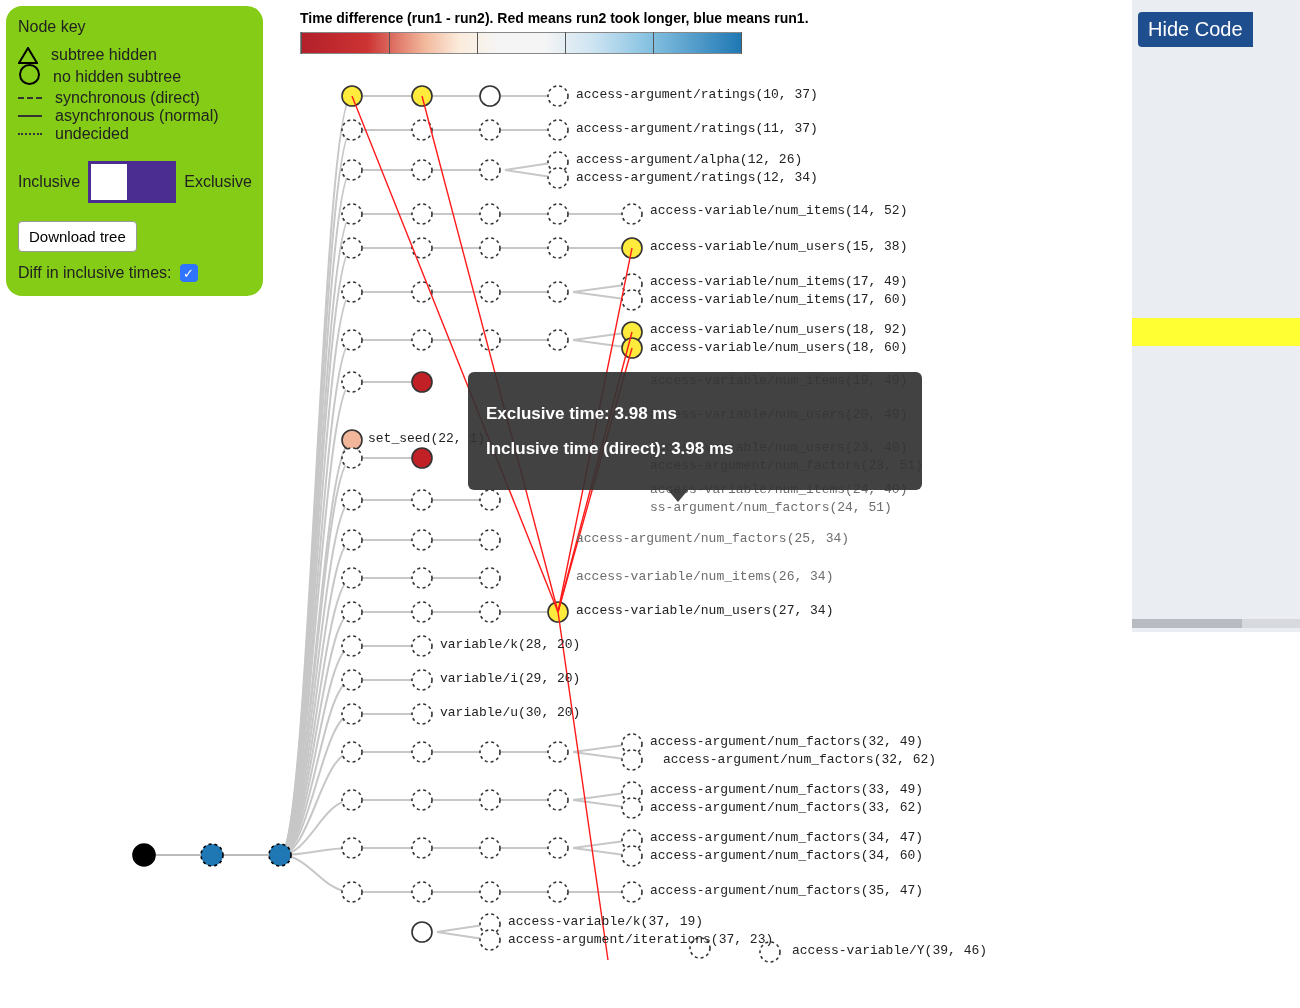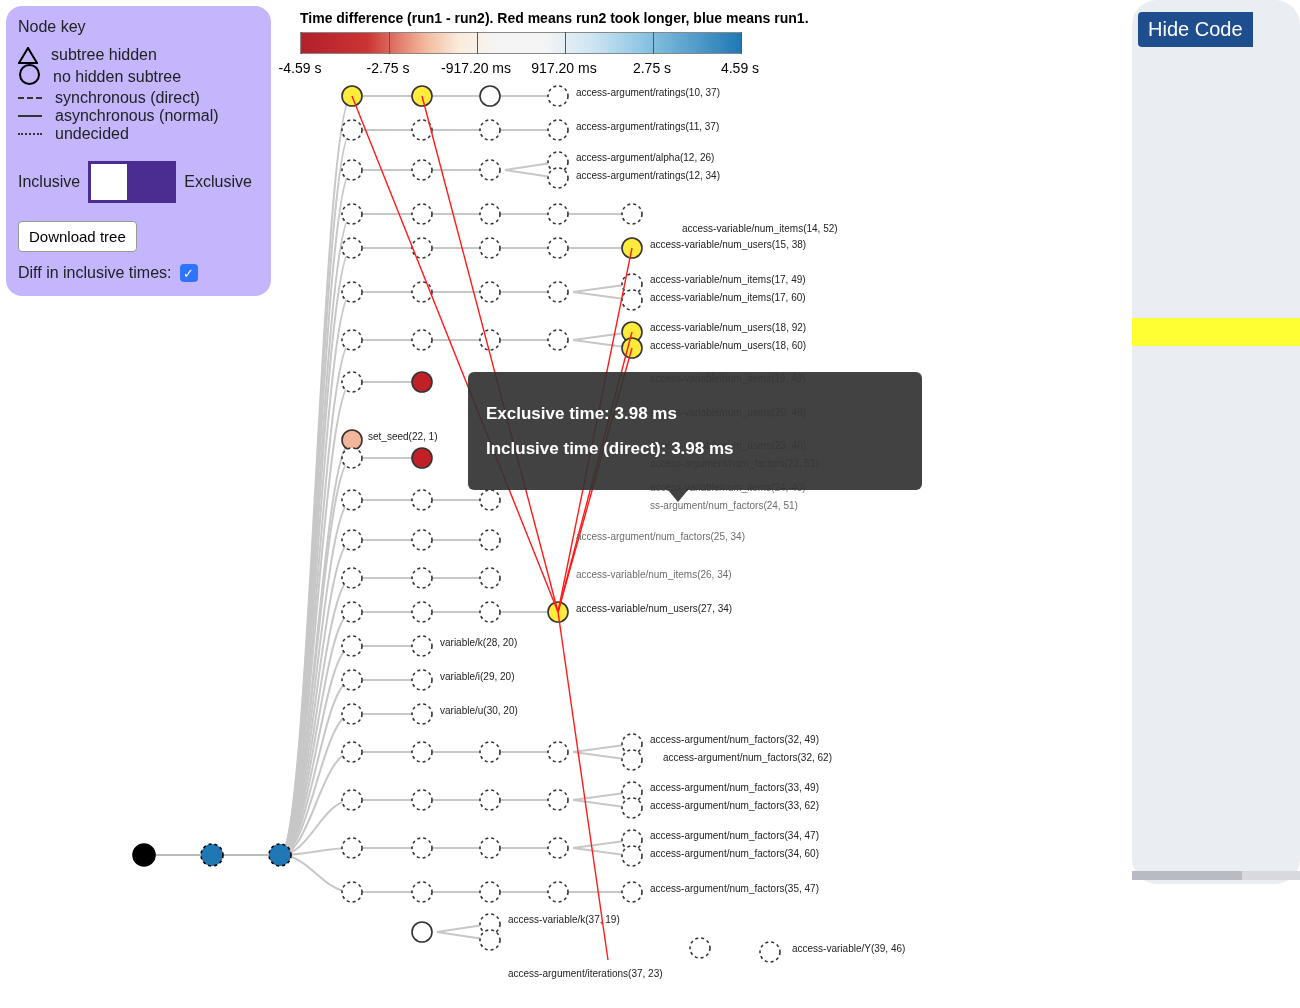--- a/index.html
+++ b/index.html
@@ -10,23 +10,23 @@
     width: 1300px;
     height: 1008px;
     overflow: hidden;
   }
   
   .legend {
     position: absolute;
     top: 6px;
     left: 6px;
     width: 245px;
-    background: #c4b5fd;
+    background: #84cc16;
     border-radius: 16px;
-    padding: 10px 8px 14px 12px;
+    padding: 10px 0 14px 12px;
     font-size: 16px;
     color: #222;
   }
   .legend-title { margin: 2px 0 10px; }
   .legend-row {
     display: flex;
     align-items: center;
     gap: 13px;
     margin: 0 0;
   }
@@ -99,23 +99,22 @@
   .scale-labels span {
     position: absolute;
     transform: translateX(-50%);
     white-space: nowrap;
   }
 
   
   .code-panel {
     position: absolute;
     right: 0; top: 0;
-    width: 168px; height: 884px;
+    width: 168px; height: 632px;
     background: #eaedf2;
-    border-radius: 25px;
   }
   .code-panel .hide-btn {
     position: absolute; top: 12px; left: 6px;
     background: #1f4e8e; color: #fff;
     font-size: 20px; padding: 6px 10px;
     border-radius: 4px 0 0 4px;
   }
   .code-panel .hl {
     position: absolute; left: 0; right: 0; top: 318px; height: 28px;
     background: #ffff33;
@@ -132,23 +131,24 @@
   .tree-wrap {
     position: absolute;
     left: 0; top: 0;
     width: 1130px; height: 1008px;
     pointer-events: none;
   }
   .tree-wrap svg { position: absolute; left: 0; top: 0; }
 
   .node-label {
     position: absolute;
-    font-size: 10px;
+    font-size: 13px;
     color: #222;
     white-space: nowrap;
+    font-family: Liberation Mono, monospace;
   }
 
   
   .tooltip {
     position: absolute;
     left: 468px; top: 372px;
     width: 418px;
     background: rgba(50,50,50,0.92);
     color: #fff;
     border-radius: 6px;
@@ -220,28 +220,20 @@
 
 <div class="scale-area">
   <div class="scale-title">Time difference (run1 - run2). Red means run2 took longer, blue means run1.</div>
   <div class="scale-bar">
     <div class="tick" style="left:0%"></div>
     <div class="tick" style="left:20%"></div>
     <div class="tick" style="left:40%"></div>
     <div class="tick" style="left:60%"></div>
     <div class="tick" style="left:80%"></div>
     <div class="tick" style="left:100%"></div>
-  </div>
-  <div class="scale-labels">
-    <span style="left:0%">-4.59 s</span>
-    <span style="left:20%">-2.75 s</span>
-    <span style="left:40%">-917.20 ms</span>
-    <span style="left:60%">917.20 ms</span>
-    <span style="left:80%">2.75 s</span>
-    <span style="left:100%">4.59 s</span>
   </div>
 </div>
 
 <div class="code-panel">
   <div class="hide-btn">Hide Code</div>
   <div class="hl"></div>
   <div class="code-scroll">
     <div class="thumb"></div>
   </div>
 </div>
@@ -428,21 +420,21 @@
       <line x1="558" y1="612" x2="608" y2="960" stroke="#ff1a1a" stroke-width="1.4"></line>
       <circle cx="144" cy="855" r="11" fill="#000" stroke="#000" stroke-width="1.6" stroke-dasharray="none"></circle>
       <circle cx="212" cy="855" r="11" fill="#1f78b4" stroke="#000" stroke-width="1.6" stroke-dasharray="3,3"></circle>
       <circle cx="280" cy="855" r="11" fill="#1f78b4" stroke="#000" stroke-width="1.6" stroke-dasharray="3,3"></circle>
       <circle cx="700" cy="948" r="10" fill="#fff" stroke="#333" stroke-width="1.6" stroke-dasharray="3,3"></circle>
     </svg>
 <div class="node-label" style="left: 576px; top: 87px;">access-argument/ratings(10, 37)</div>
     <div class="node-label" style="left: 576px; top: 121px;">access-argument/ratings(11, 37)</div>
     <div class="node-label" style="left: 576px; top: 152px;">access-argument/alpha(12, 26)</div>
     <div class="node-label" style="left: 576px; top: 170px;">access-argument/ratings(12, 34)</div>
-    <div class="node-label" style="left: 650px; top: 223px; margin-left: 32px;">access-variable/num_items(14, 52)</div>
+    <div class="node-label" style="left: 650px; top: 203px;">access-variable/num_items(14, 52)</div>
     <div class="node-label" style="left: 650px; top: 239px;">access-variable/num_users(15, 38)</div>
     <div class="node-label" style="left: 650px; top: 274px;">access-variable/num_items(17, 49)</div>
     <div class="node-label" style="left: 650px; top: 292px;">access-variable/num_items(17, 60)</div>
     <div class="node-label" style="left: 650px; top: 322px;">access-variable/num_users(18, 92)</div>
     <div class="node-label" style="left: 650px; top: 340px;">access-variable/num_users(18, 60)</div>
     <div class="node-label" style="left: 650px; top: 373px; color: rgb(109, 109, 109);">access-variable/num_items(19, 49)</div>
     <div class="node-label" style="left: 650px; top: 407px; color: rgb(109, 109, 109);">access-variable/num_users(20, 49)</div>
     <div class="node-label" style="left: 368px; top: 431px;">set_seed(22, 1)</div>
     <div class="node-label" style="left: 650px; top: 440px; color: rgb(109, 109, 109);">access-variable/num_users(23, 40)</div>
     <div class="node-label" style="left: 650px; top: 458px; color: rgb(109, 109, 109);">access-argument/num_factors(23, 51)</div>
@@ -455,20 +447,20 @@
     <div class="node-label" style="left: 440px; top: 671px;">variable/i(29, 20)</div>
     <div class="node-label" style="left: 440px; top: 705px;">variable/u(30, 20)</div>
     <div class="node-label" style="left: 650px; top: 734px;">access-argument/num_factors(32, 49)</div>
     <div class="node-label" style="left: 650px; top: 752px; margin-left: 13px;">access-argument/num_factors(32, 62)</div>
     <div class="node-label" style="left: 650px; top: 782px;">access-argument/num_factors(33, 49)</div>
     <div class="node-label" style="left: 650px; top: 800px;">access-argument/num_factors(33, 62)</div>
     <div class="node-label" style="left: 650px; top: 830px;">access-argument/num_factors(34, 47)</div>
     <div class="node-label" style="left: 650px; top: 848px;">access-argument/num_factors(34, 60)</div>
     <div class="node-label" style="left: 650px; top: 883px;">access-argument/num_factors(35, 47)</div>
     <div class="node-label" style="left: 508px; top: 914px;">access-variable/k(37, 19)</div>
-    <div class="node-label" style="left: 508px; top: 932px; margin-top: 36px;">access-argument/iterations(37, 23)</div>
+    <div class="node-label" style="left: 508px; top: 932px;">access-argument/iterations(37, 23)</div>
     <div class="node-label" style="left: 792px; top: 943px;">access-variable/Y(39, 46)</div>
   </div>
 
 <div class="tooltip">
     <div class="row">Exclusive time: 3.98 ms</div>
     <div class="row">Inclusive time (direct): 3.98 ms</div>
   </div>
 
 </body></html>

